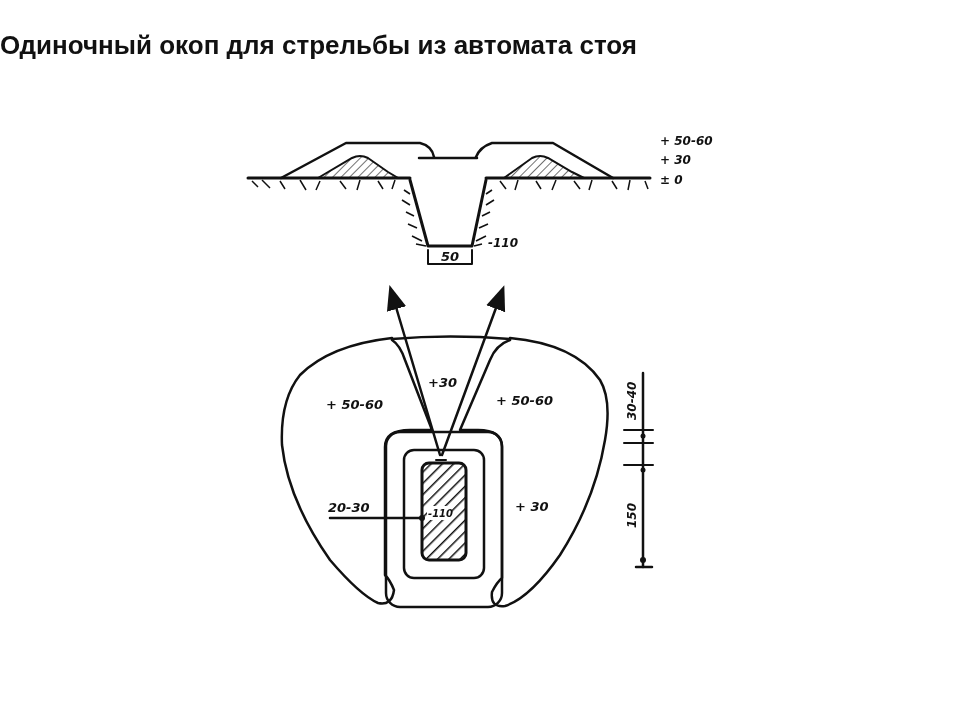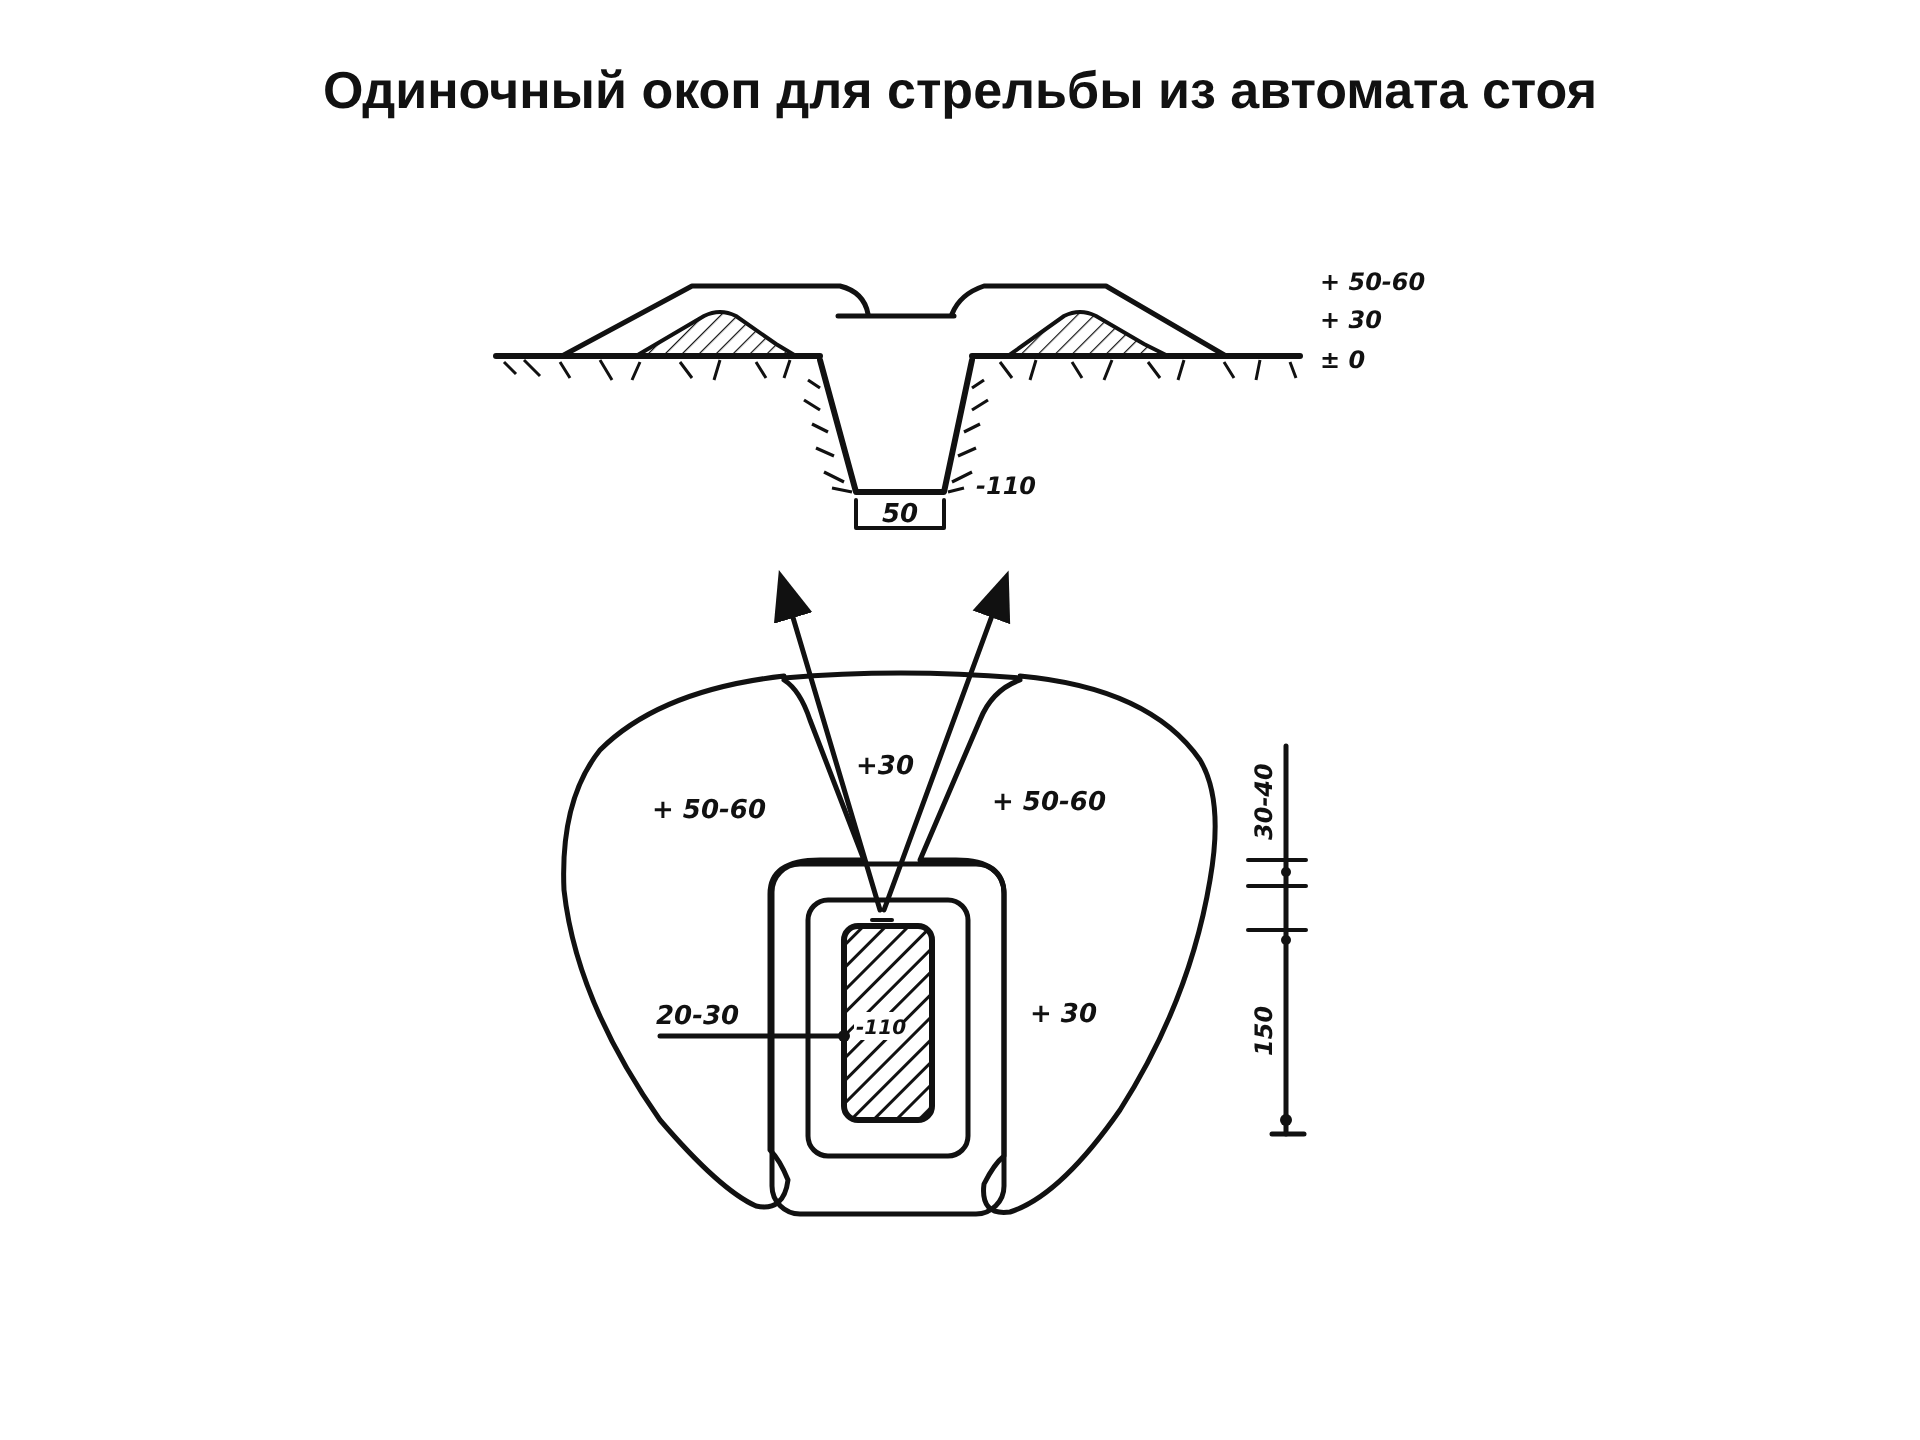--- a/index.html
+++ b/index.html
@@ -1,18 +1,18 @@
 <!DOCTYPE html>
 <html><head>
 <meta charset="utf-8">
 <style>
   html, body { margin: 0; padding: 0; background: #ffffff; }
   body { width: 960px; height: 720px; position: relative; overflow: hidden; font-family: "DejaVu Sans", sans-serif; }
   .title {
-    position: absolute; left: 0; top: 30px; width: 960px; text-align: center;
+    position: absolute; left: 0; top: 30px; width: 960px; text-align: left;
     font-family: "Liberation Sans", sans-serif; font-weight: bold; font-size: 26px; color: #111;
   }
   svg { position: absolute; left: 0; top: 0; }
   .lbl { font-family: "DejaVu Sans", sans-serif; font-style: italic; font-weight: bold; fill: #111; }
   .ln { stroke: #111; fill: none; stroke-linecap: round; stroke-linejoin: round; }
 </style>
 </head>
 <body>
 
 <div class="title">Одиночный окоп для стрельбы из автомата стоя</div>

